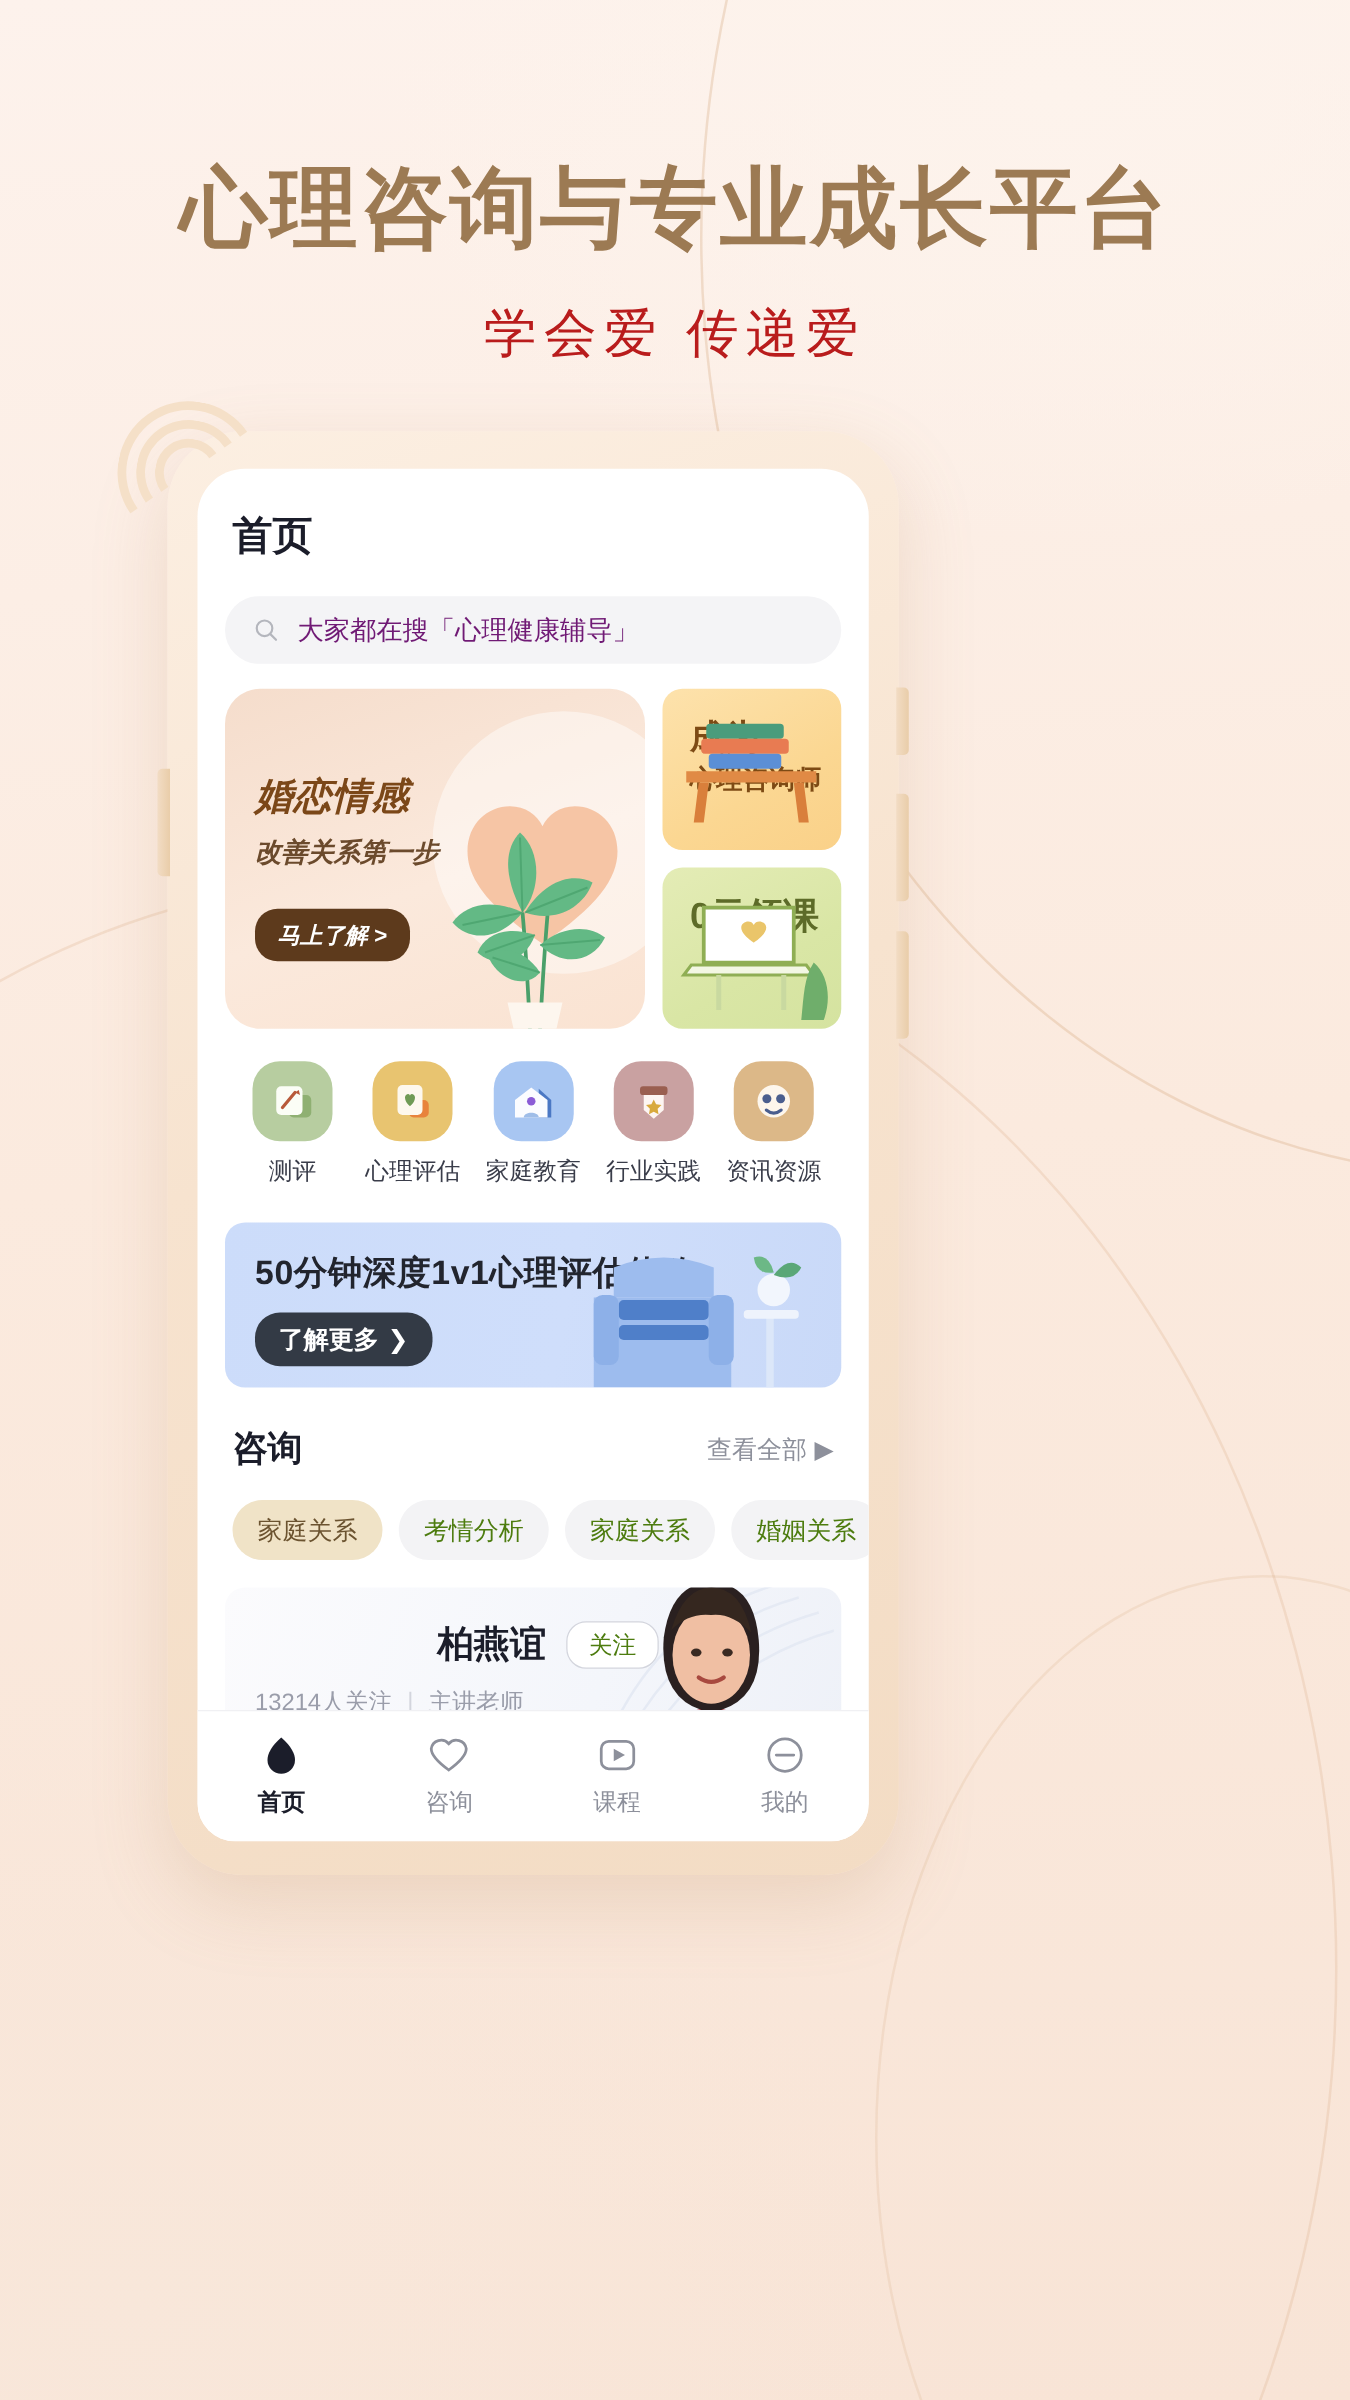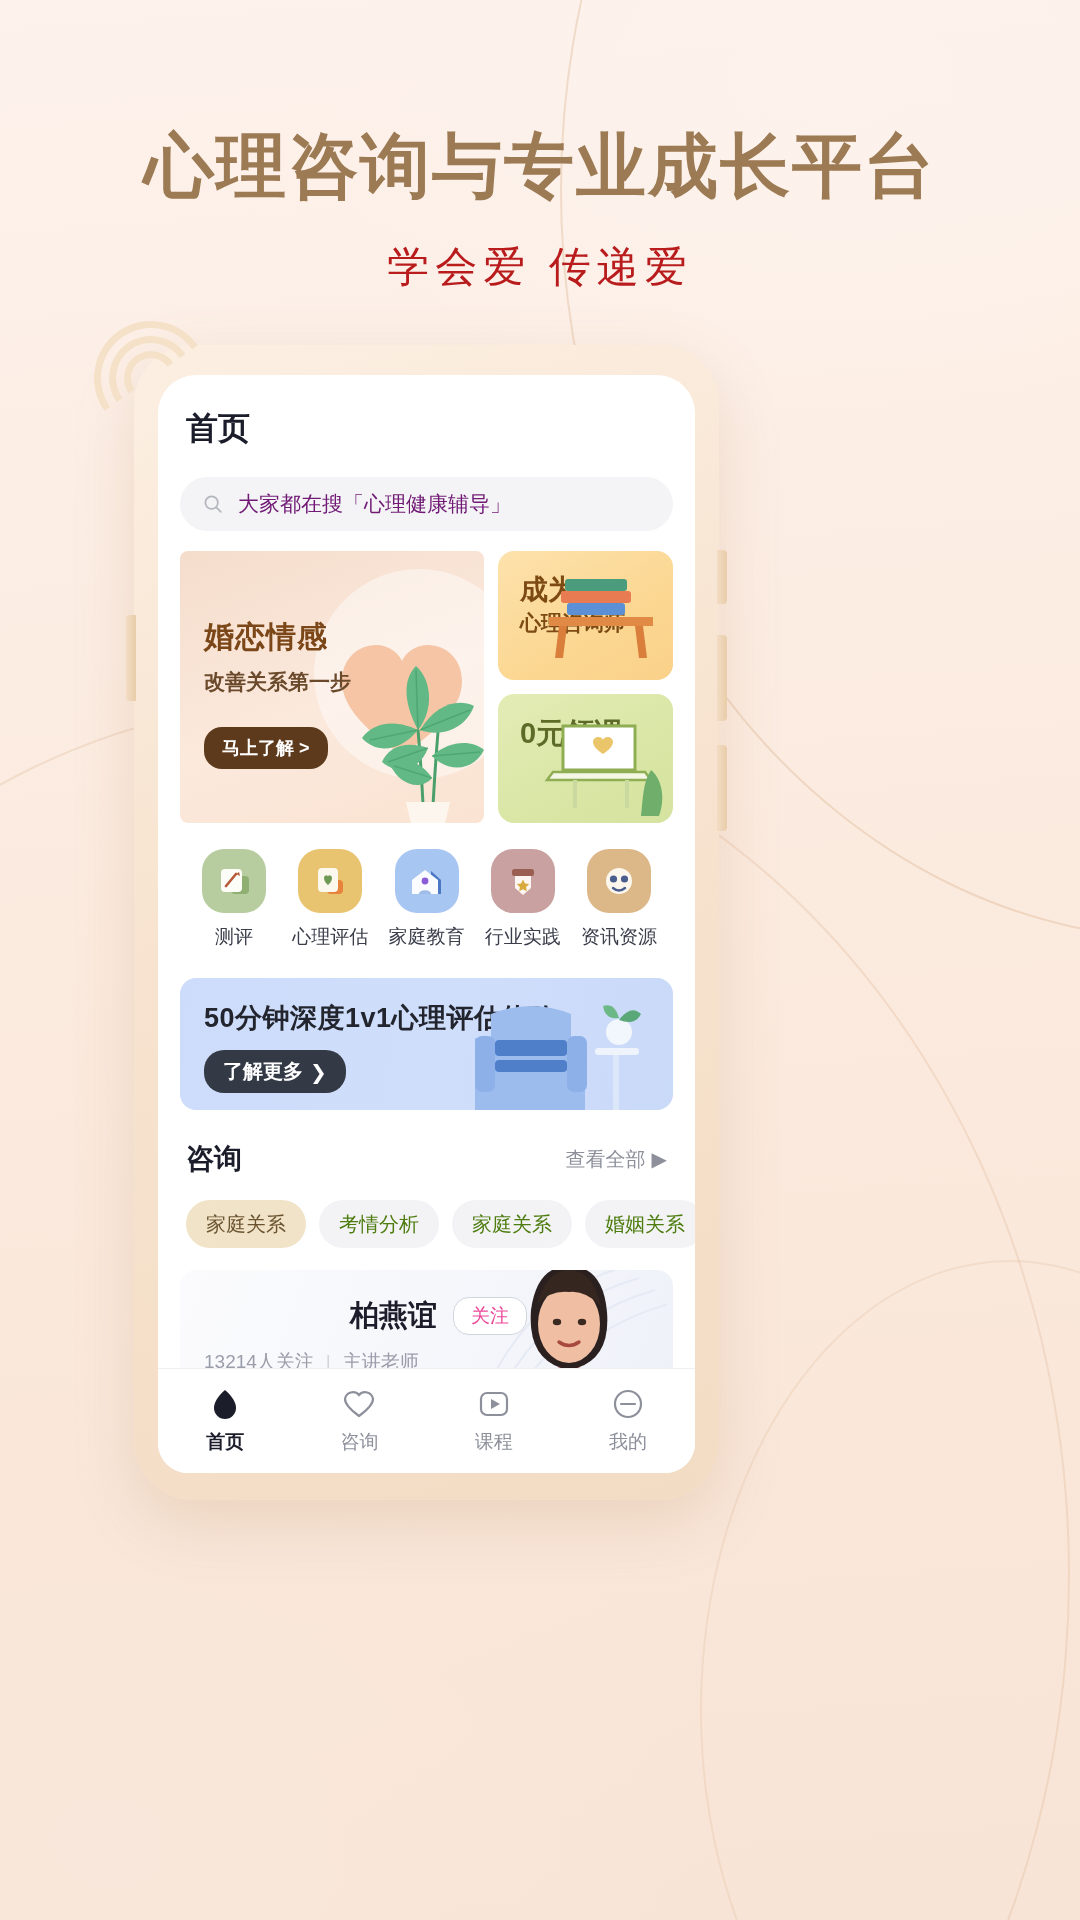--- a/index.html
+++ b/index.html
@@ -79,23 +79,24 @@
   .search {
     margin-top:26px; height:54px; background:#f4f4f6; border-radius:27px;
     display:flex; align-items:center; padding:0 22px; gap:14px;
   }
   .search-ph { color:#701a75; font-size:21px; }
   .mag { width:22px; height:22px; flex:0 0 auto; }
 
   
   .banners { margin-top:20px; display:flex; gap:14px; }
   .banner-left {
-    position:relative; width:304px; height:272px; border-radius:8px; overflow:hidden;
+    position:relative; width:336px; height:272px; border-radius:28px; overflow:hidden;
     background: linear-gradient(160deg,#f5ddcc 0%, #fbe9dc 55%, #fae3d2 100%);
     padding:66px 0 0 24px;
+    font-style:italic;
   }
   .bl-circle { position:absolute; right:-40px; top:18px; width:210px; height:210px;
                border-radius:50%; background:rgba(255,255,255,.45); }
   .bl-heart { position:absolute; right:18px; top:88px; width:128px; height:118px; }
   .bl-title { position:relative; font-size:30px; font-weight:700; color:#7b4718; letter-spacing:1px; }
   .bl-sub { position:relative; margin-top:10px; font-size:21px; font-weight:600; color:#6b4a2c; }
   .bl-cta {
     position:absolute; left:24px; bottom:54px;
     background:#5d3a1c; color:#fff; font-size:18px; font-weight:700;
     border-radius:18px; padding:9px 18px; display:inline-flex; gap:4px; align-items:center;
@@ -148,21 +149,21 @@
   
   .teacher {
     position:relative; margin-top:22px; height:150px; border-radius:16px; overflow:hidden;
     background:linear-gradient(110deg,#fbfbfd 0%, #f4f6fb 60%, #eef1f8 100%);
     padding:26px 0 0 24px;
   }
   .t-row { display:flex; align-items:center; gap:16px;justify-content:center; }
   .t-name { font-size:29px; font-weight:700; color:#1b1d2a; }
   .t-follow {
     border:1px solid #d3d5dd; border-radius:16px; padding:5px 17px;
-    font-size:19px; color:#ec4899; background:#fff;
+    font-size:19px; color:#4d7c0f; background:#fff;
   }
   .t-meta { margin-top:13px; font-size:19px; color:#9a9daa; display:flex; align-items:center; gap:12px; }
   .t-meta .bar { color:#d3d5dd; }
   .portrait { position:absolute; right:6px; bottom:-4px; width:196px; height:168px; }
 
   
   .tabbar {
     height:105px; background:#fff; border-top:1px solid #f0f0f3;
     display:flex; align-items:flex-start; padding-top:14px;
   }

